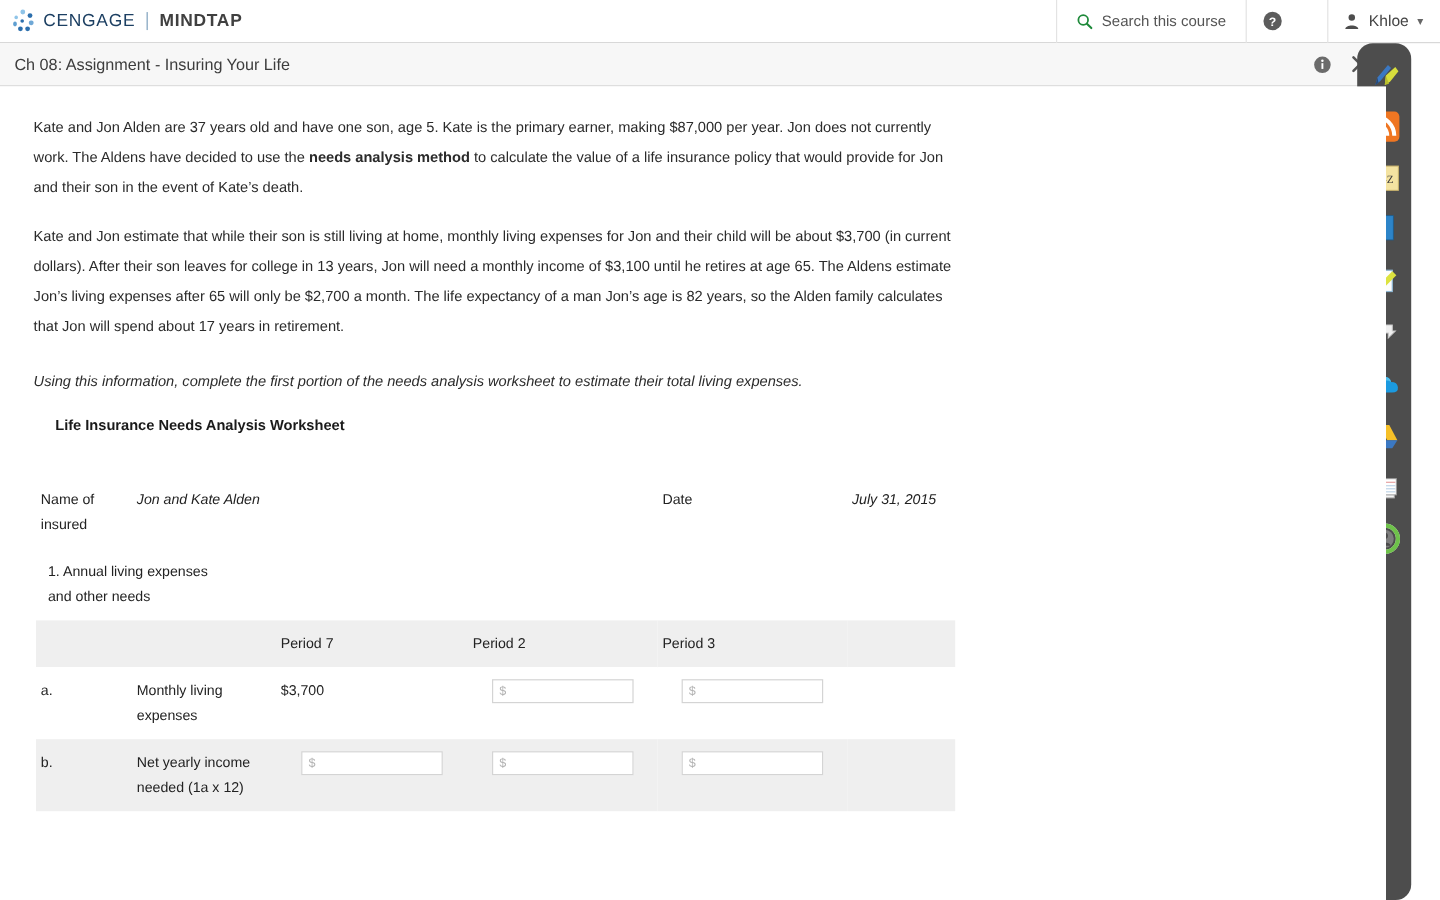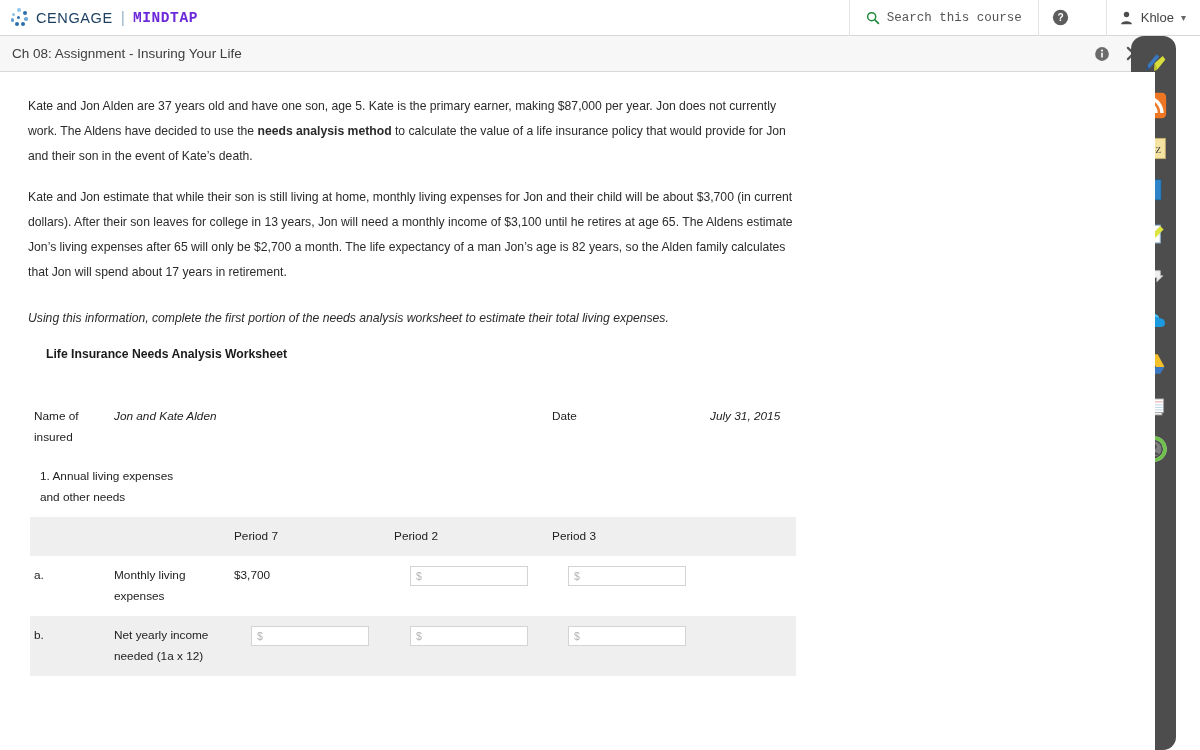--- a/index.html
+++ b/index.html
@@ -20,25 +20,25 @@
   .brand { display: flex; align-items: center; padding-left: 10px; gap: 7px; }
   .cengage-mark { width: 19px; height: 19px; position: relative; }
   .cengage-mark span {
     position: absolute; background: #2c6fad; border-radius: 50%;
   }
   .brand-text {
     font-size: 14.5px; letter-spacing: .6px; color: #1c3f62;
     font-family: "Liberation Sans", sans-serif;
   }
   .brand-sep { color: #9bb6cc; font-size: 16px; font-weight: 300; padding: 0 1px; }
-  .brand-mindtap { font-size: 14.5px; letter-spacing: .6px; color: #6d28d9; font-weight: 600; font-family: Liberation Mono, monospace; }
+  .brand-mindtap { font-size: 14.5px; letter-spacing: .6px; color: #404040; font-weight: 600; }
   .header-right { margin-left: auto; display: flex; align-items: center; height: 36px; }
   .search-box {
     display: flex; align-items: center; gap: 7px; padding: 0 16px;
-    height: 36px; border-left: 1px solid #e3e3e3; font-family: Liberation Mono, monospace;
+    height: 36px; border-left: 1px solid #e3e3e3;
   }
   .search-label { font-size: 12.5px; color: #555; }
   .help-box {
     display: flex; align-items: center; justify-content: center;
     width: 44px; height: 36px; border-left: 1px solid #e3e3e3;
   }
   .user-box {
     display: flex; align-items: center; gap: 7px; padding: 0 14px 0 12px;
     height: 36px; border-left: 1px solid #e3e3e3; margin-left: 24px;
   }

